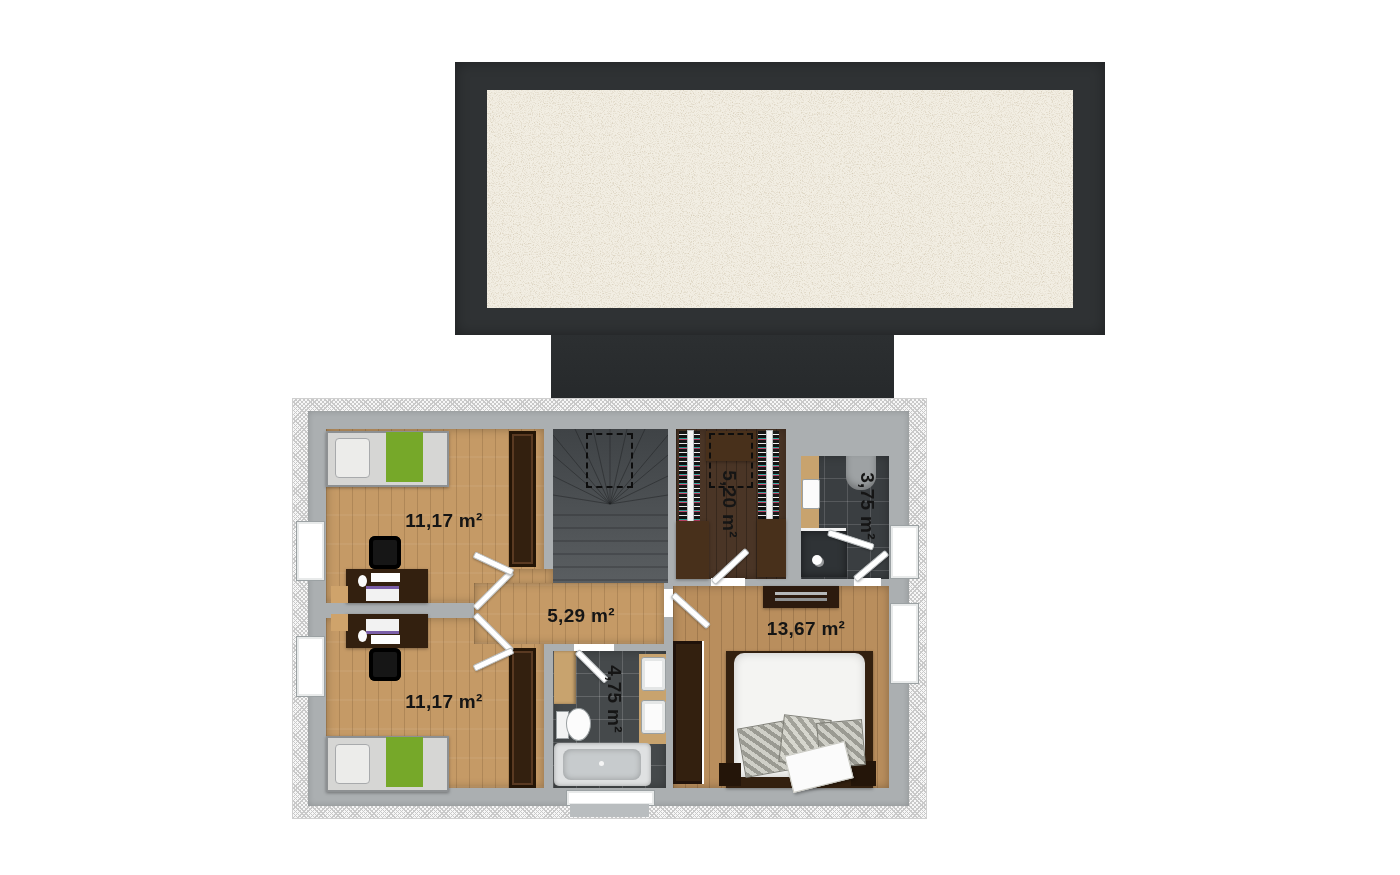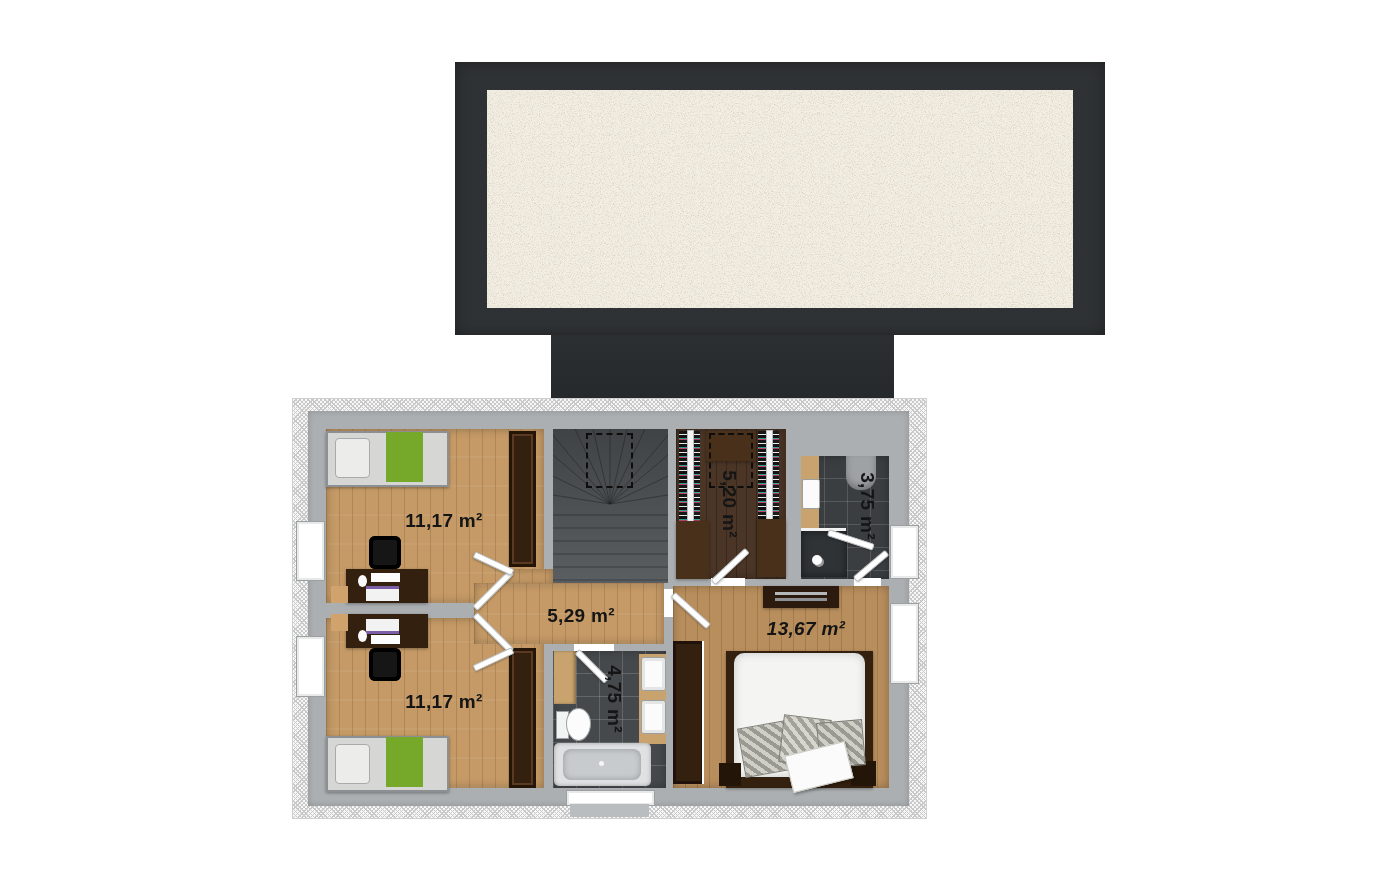--- a/index.html
+++ b/index.html
@@ -225,15 +225,15 @@
     <div class="abs window" style="left:597px;top:204px;width:27px;height:79px;"></div>
     <div class="abs window" style="left:273px;top:391px;width:87px;height:14px;"></div>
     <div class="abs" style="left:277px;top:405px;width:79px;height:13px;background:#b9bdbf;"></div>
 
     <div class="abs room-label" style="left:151px;top:122px;">11,17 m²</div>
     <div class="abs room-label" style="left:151px;top:303px;">11,17 m²</div>
     <div class="abs room-label" style="left:288px;top:217px;">5,29 m²</div>
     <div class="abs room-label rot" style="left:436px;top:105px;">5,20 m²</div>
     <div class="abs room-label rot" style="left:574px;top:107px;">3,75 m²</div>
     <div class="abs room-label rot" style="left:321px;top:300px;">4,75 m²</div>
-    <div class="abs room-label" style="left:513px;top:230px;font-style:italic;">13,67 m²</div>
+    <div class="abs room-label" style="left:513px;top:230px;">13,67 m²</div>
   </div>
 </div>
 
 </body></html>

